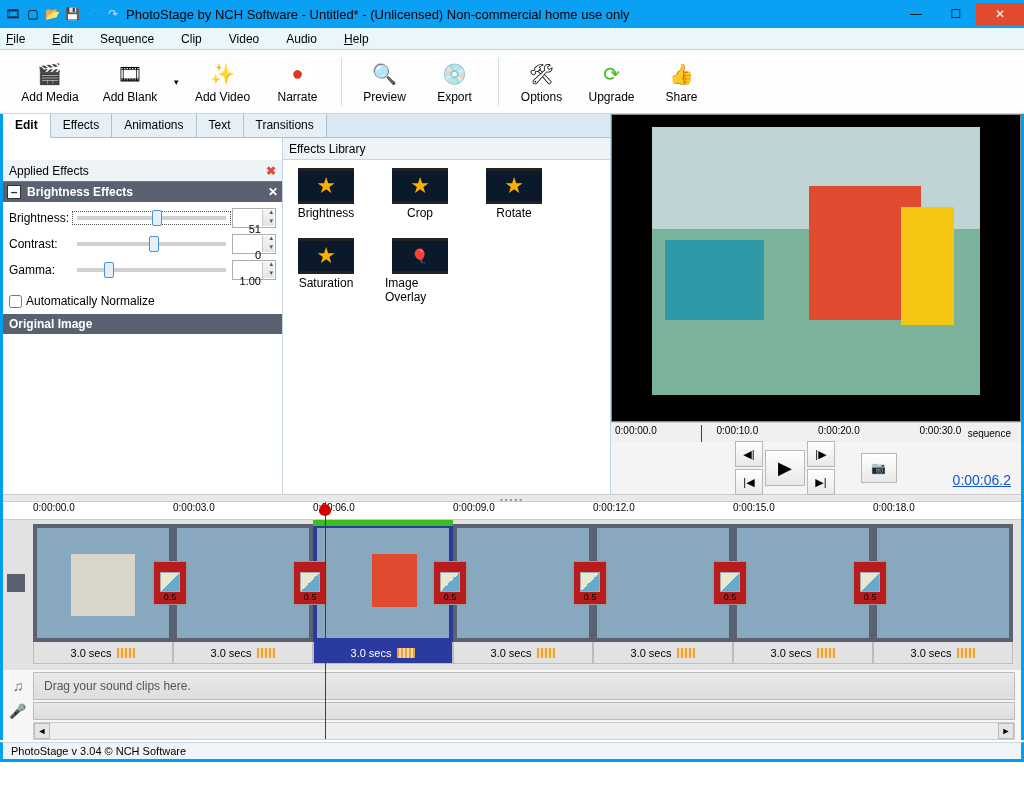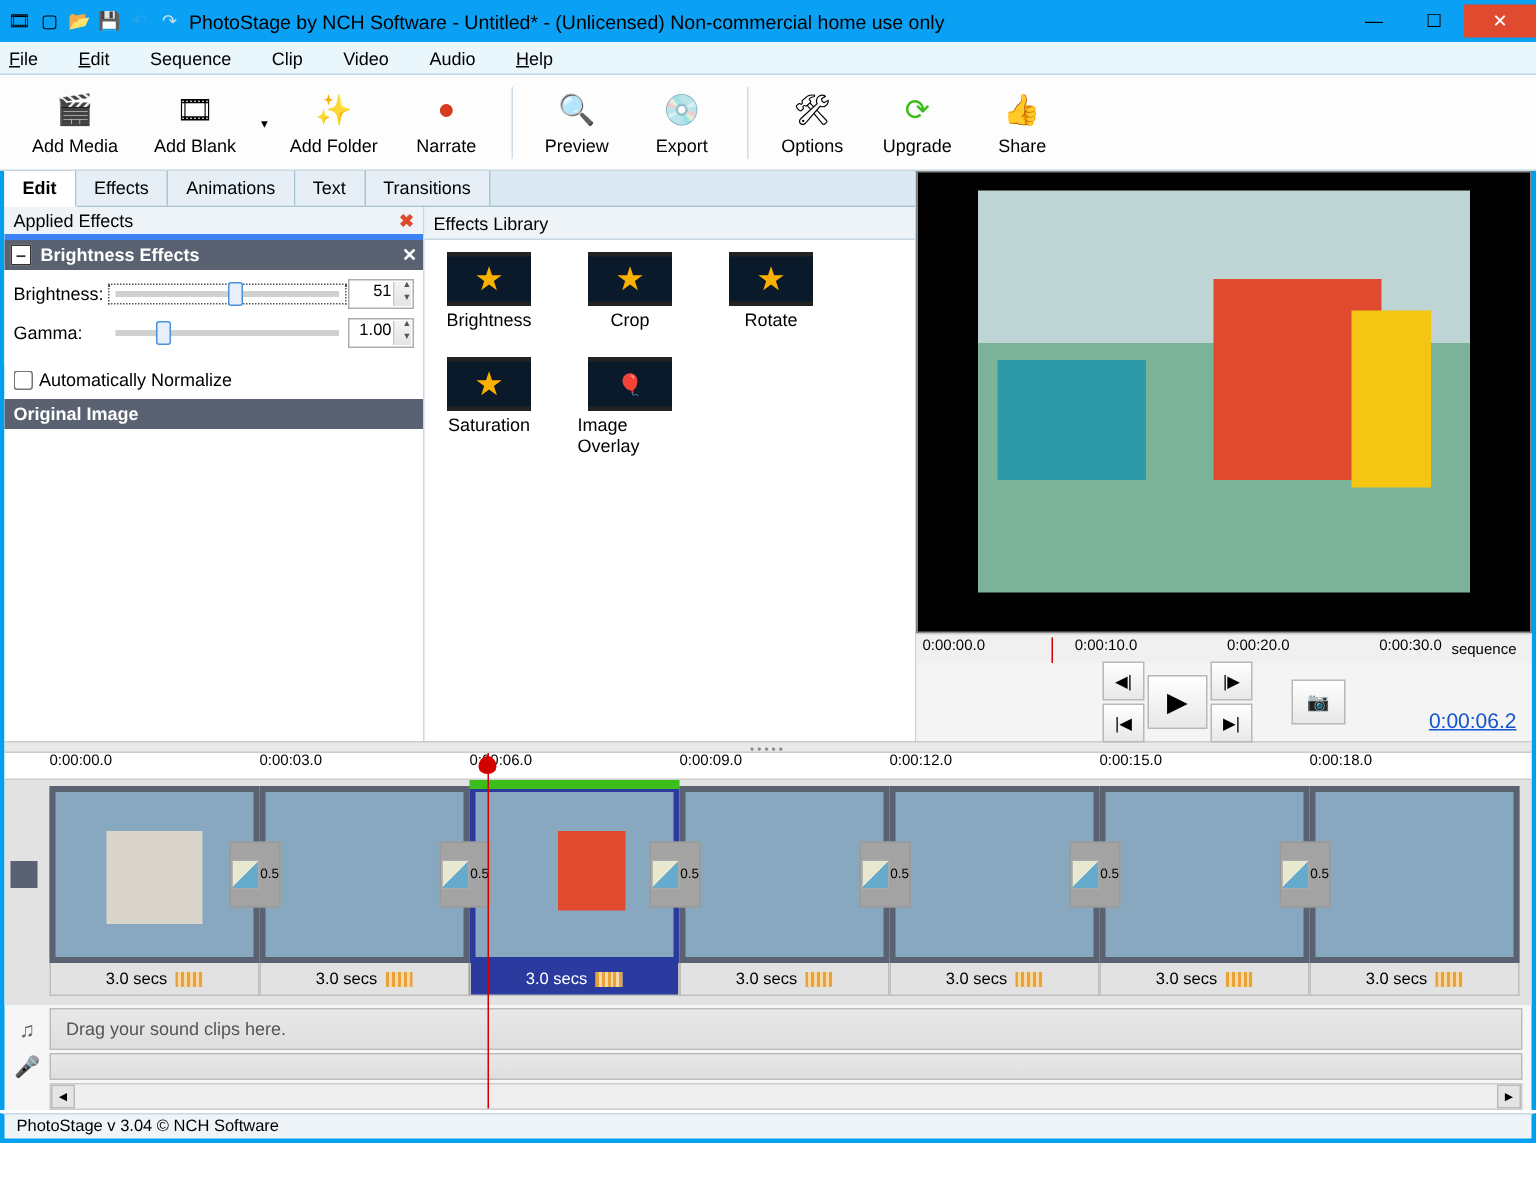--- a/index.html
+++ b/index.html
@@ -31,31 +31,31 @@
 .main .left { width: 608px; background: #fff; display: flex; flex-direction: column; border-right: 1px solid #b7d7ea; }
 .main .right { flex: 1; background: #e9e9e9; display: flex; flex-direction: column; }
 
 
 .ltabs { height: 24px; background: #dbeaf2; display: flex; border-bottom: 1px solid #aac3d4; }
 .ltabs .ltab { padding: 4px 12px; border-right: 1px solid #aac3d4; cursor: pointer; background: #e5eff5; }
 .ltabs .ltab.active { background: #fff; border-bottom: 1px solid #fff; margin-bottom: -1px; font-weight: bold; }
 
 .leftcontent { flex:1; display: flex; }
 .applied { width: 280px; border-right: 1px solid #c6d7e2; display:flex; flex-direction:column; }
-.applied-head { height: 22px; background: #edf3f7; border-bottom: 4px solid #3b82f6; display:flex; align-items:center; padding: 0 6px; justify-content: space-between; }
+.applied-head { height: 22px; background: #edf3f7; border-bottom: 1px solid #3b82f6; display:flex; align-items:center; padding: 0 6px; justify-content: space-between; margin-top: 22px; }
 .applied-head .x { color: #e04b2f; font-weight: bold; cursor:pointer; }
 .effect-panel { background: #5a6272; color: #fff; height: 20px; display:flex; align-items:center; padding: 0 4px; font-size:12px; font-weight:bold; }
 .effect-panel .minus { width: 14px; height:14px; background:#fff; color:#333; display:inline-flex; align-items:center; justify-content:center; margin-right:6px; font-size:12px; border:1px solid #333;}
 .effect-panel .close-x { margin-left:auto; cursor:pointer; }
 .sliders { padding: 6px; background:#fff; }
 .srow { display:flex; align-items:center; margin-bottom:6px; }
 .srow label { width: 62px; }
 .srow .track { flex:1; height: 4px; background: #d0d0d0; position:relative; margin: 0 6px; }
 .srow .track .thumb { position:absolute; top:-6px; width:10px; height:16px; background:#e6f0fb; border:1px solid #4a90d9; border-radius:2px; }
-.srow .valbox { width:44px; height:20px; border:1px solid #adadad; text-align:right; padding: 1px 14px 1px 2px; position:relative; font-size:11px;}
+.srow .valbox { width:44px; height:20px; border:1px solid #adadad; text-align:right; padding: 14px 14px 1px 2px; position:relative; font-size:11px;}
 .srow .valbox::after { content:""; position:absolute; right:1px; top:1px; width:11px; height:16px; background: linear-gradient(#f4f4f4,#e4e4e4); border-left:1px solid #c8c8c8; }
 .srow .valbox::before { content:"▴\A▾"; white-space:pre; position:absolute; right:2px; top:-2px; font-size:7px; line-height:9px; color:#555; z-index:1;}
 .auto-norm { display:flex; align-items:center; padding: 2px 6px 6px 6px; gap:4px; }
 .orig-bar { background:#5a6272; color:#fff; padding:3px 6px; font-weight:bold; }
 
 .library { flex:1; display:flex; flex-direction:column; }
 .library-head { height: 22px; background: #edf3f7; border-bottom: 1px solid #c6d7e2; display:flex; align-items:center; padding: 0 6px; }
 .lib-items { padding: 8px; display:flex; flex-wrap:wrap; gap: 18px 24px; align-content: flex-start; }
 .lib-item { width: 70px; display:flex; flex-direction:column; align-items:center; gap:2px; cursor:pointer; }
 .lib-item .thumb { width: 56px; height: 36px; background:#0a1a2a; border-top:3px solid #222; border-bottom:3px solid #222; display:flex; align-items:center; justify-content:center; color:#f9b000; font-size:22px;}
@@ -84,21 +84,21 @@
 .time-ruler { height:18px; background:#fff; border-bottom:1px solid #ccc; display:flex; font-size:10px; padding-left:30px; position:relative; }
 .time-ruler span { width:140px; }
 .playhead { position:absolute; left: 322px; top:0; bottom:-220px; width:1px; background:#d40000; z-index:5;}
 .playhead::before { content:""; position:absolute; top:2px; left:-6px; width:12px; height:12px; background:#d40000; border-radius:50% 50% 50% 50% / 60% 60% 40% 40%; }
 
 .clips-row { height: 150px; background:#e2e2e2; display:flex; padding: 4px 0 0 30px; gap:0; position:relative; overflow:hidden; }
 .clip { width:140px; height:140px; display:flex; flex-direction:column; }
 .clip .frame { flex:1; border:4px solid #5a6272; background:#87a8bf; position:relative; margin-bottom:0;}
 .clip.selected .frame { border-color:#2b3a9e; }
 .clip.selected .frame::after { content:""; position:absolute; top:-8px; left:-4px; right:-4px; height:6px; background:#3cbe1a;}
-.transition-badge { position:absolute; right:-18px; top:50%; transform:translateY(-50%); width:34px; height:44px; background:#a3a3a3; border:1px solid #999; z-index:3; display:flex; flex-direction:row; align-items:center; justify-content:flex-end; font-size:9px; padding-bottom:2px;}
+.transition-badge { position:absolute; right:-18px; top:50%; transform:translateY(-50%); width:34px; height:44px; background:#b91c1c; border:1px solid #999; z-index:3; display:flex; flex-direction:column; align-items:center; justify-content:flex-end; font-size:9px; padding-bottom:2px;}
 .transition-badge .ticon2 { width:20px; height:20px; margin-top:2px; border:1px solid #aaa; background:linear-gradient(135deg,#e8e8d0 50%,#6ac 50%); }
 .clip .meta { height:22px; background:#e2e2e2; border:1px solid #bdbdbd; border-top:none; display:flex; align-items:center; justify-content:center; gap:6px; font-size:11px;}
 .clip .meta .bars { width:18px; height:10px; background:repeating-linear-gradient(90deg,#e8a23c 0 2px,#f6d9a6 2px 4px);}
 .clips-row .lefticon { position:absolute; left:4px; top:54px; width:18px; height:18px; background:#5a6272; }
 .audio-row { height:28px; background:linear-gradient(#e8e8e8,#dedede); border:1px solid #bbb; margin:2px 6px 2px 30px; display:flex; align-items:center; padding-left:10px; color:#555; font-style:normal; position:relative;}
 .audio-row.small { height:18px; }
 .row-icon { position:absolute; left:-24px; width:16px; height:16px; color:#666; font-size:14px; display:flex; align-items:center; justify-content:center;}
 .hscroll { height:18px; background:#eee; border:1px solid #ccc; margin:0 6px 2px 30px; position:relative;}
 .hscroll .lbtn,.hscroll .rbtn{ position:absolute; top:0; width:16px; height:16px; background:#e4e4e4; border:1px solid #bbb; display:flex; align-items:center; justify-content:center; font-size:9px;}
 .hscroll .lbtn{left:0;} .hscroll .rbtn{right:0;}
@@ -149,21 +149,21 @@
       <div class="ticon">🎬</div>
       <span>Add Media</span>
     </div>
   <div class="tbtn">
       <div class="ticon">🎞</div>
       <span>Add Blank</span>
     </div>
   <div class="dropdown-arrow">▾</div>
   <div class="tbtn">
       <div class="ticon">✨</div>
-      <span>Add Folder</span>
+      <span>Add Video</span>
     </div>
   <div class="tbtn narrow">
       <div class="ticon" style="color:#d63a1f">●</div>
       <span>Narrate</span>
     </div>
   <div class="sep"></div>
   <div class="tbtn narrow">
       <div class="ticon">🔍</div>
       <span>Preview</span>
     </div>
@@ -206,20 +206,27 @@
           <span>Brightness Effects</span>
           <span class="close-x">✕</span>
         </div>
         <div class="sliders">
           <div class="srow">
             <label>Brightness:</label>
             <div class="track" style="outline:1px dotted #555; outline-offset:4px;">
                 <div class="thumb" style="left:50%"></div>
               </div>
             <div class="valbox">51</div>
+          </div>
+          <div class="srow">
+            <label>Contrast:</label>
+            <div class="track">
+                <div class="thumb" style="left:48%"></div>
+              </div>
+            <div class="valbox">0</div>
           </div>
           <div class="srow">
             <label>Gamma:</label>
             <div class="track">
                 <div class="thumb" style="left:18%"></div>
               </div>
             <div class="valbox">1.00</div>
           </div>
         </div>
         <div class="auto-norm">

